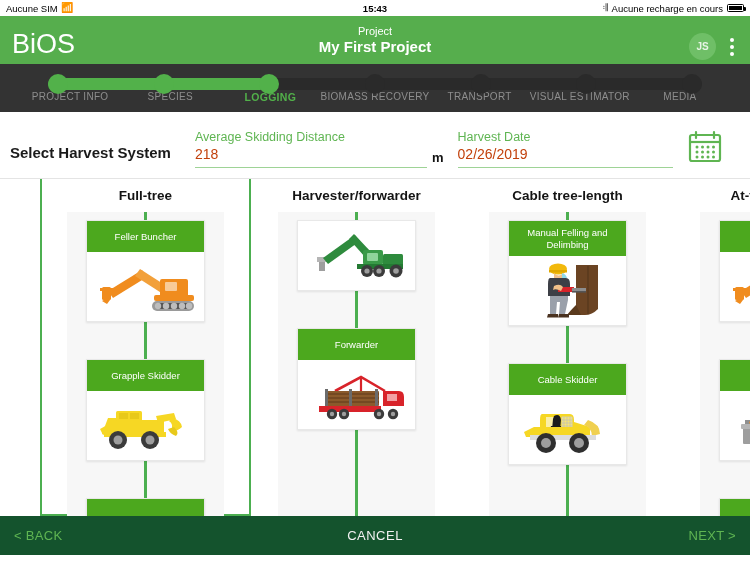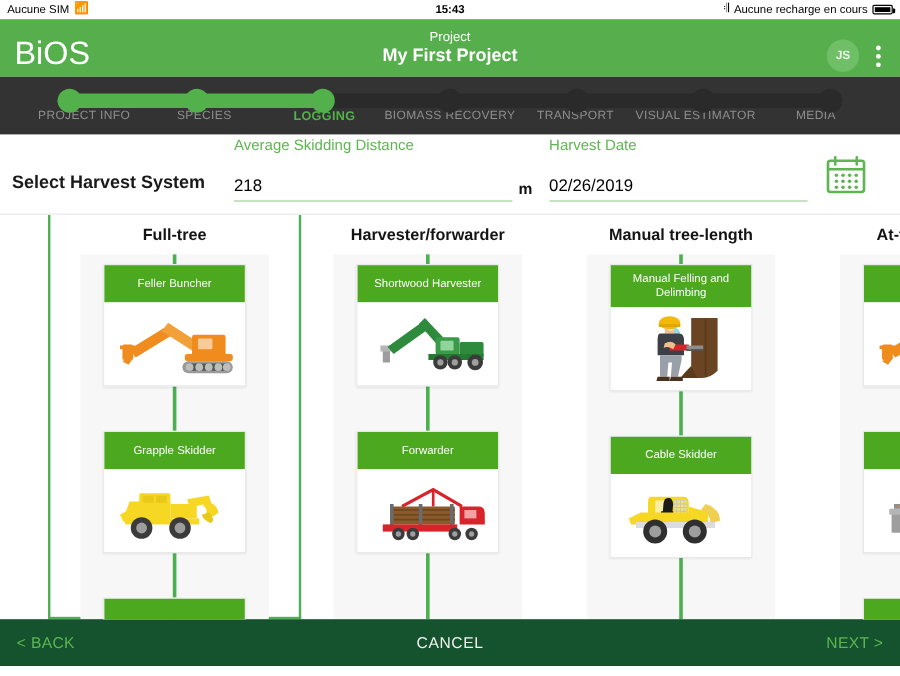--- a/index.html
+++ b/index.html
@@ -120,21 +120,21 @@
   }
   .formrow .section-title {
     font-size: 15px; font-weight: bold; color: #1a1a1a;
     width: 185px; padding-bottom: 9px;
   }
   .field { position: relative; padding-bottom: 2px; }
   .field-label {
     font-size: 12.5px; color: #5fb552; line-height: 16px;
   }
   .field-value {
-    font-size: 14px; color: #000000; line-height: 19px; margin-top: 16px;
+    font-size: 14px; color: #c2410c; line-height: 19px;
   }
   .field-underline { height: 1.5px; background: #9ed396; margin-top: 3px; }
   .field-asd { width: 232px; }
   .field-unit {
     font-size: 13px; font-weight: bold; color: #111;
     align-self: flex-end; padding: 0 0 5px 5px;
   }
   .field-date { width: 215px; margin-left: 14px; }
   .cal-icon { margin-left: 14px; align-self: flex-end; padding-bottom: 2px; }
 
@@ -359,21 +359,20 @@
         <div class="mcard">
           <div class="mcard-head"></div>
         </div>
       </div>
     </div>
     <div class="syscol">
       <div class="syscol-title">Harvester/forwarder</div>
       <div class="chain">
         <div class="connector"></div>
         <div class="mcard">
-          <div class="mcard-head">Shortwood Harvester</div>
           <div class="mcard-img">
             <svg width="104" height="60" viewBox="0 0 104 60">
     <path d="M14 35 h6 v10 h-6z" fill="#9e9e9e"></path>
     <path d="M12 31 h10 v5 h-10z" fill="#b5b5b5"></path>
     <path d="M18 32 L50 9 l5 6 -32 23z" fill="#2e8b3d"></path>
     <path d="M49 8 L66 26 l-6 5 -16 -18z" fill="#2e8b3d"></path>
     <rect x="58" y="24" width="20" height="15" rx="2" fill="#3a9a48"></rect>
     <rect x="62" y="27" width="11" height="8" rx="1" fill="#8fd49a"></rect>
     <rect x="78" y="28" width="20" height="12" rx="1.5" fill="#2e8b3d"></rect>
     <rect x="52" y="38" width="46" height="5" fill="#247a33"></rect>
@@ -407,21 +406,21 @@
     <circle cx="74" cy="49" r="5.2" fill="#3b3b3b"></circle>
               <circle cx="74" cy="49" r="2.2" fill="#9e9e9e"></circle>
     <circle cx="88" cy="49" r="5.2" fill="#3b3b3b"></circle>
               <circle cx="88" cy="49" r="2.2" fill="#9e9e9e"></circle>
   </svg>
           </div>
         </div>
       </div>
     </div>
     <div class="syscol">
-      <div class="syscol-title">Manual tree-length</div>
+      <div class="syscol-title">Cable tree-length</div>
       <div class="chain">
         <div class="connector"></div>
         <div class="mcard">
           <div class="mcard-head">Manual Felling and Delimbing</div>
           <div class="mcard-img">
             <svg width="104" height="60" viewBox="0 0 104 60">
     <path d="M60 4 h22 v44 q-6 6 -13 6 h-9z" fill="#6b4423"></path>
     <path d="M60 44 q-6 6 -9 10 h14 z" fill="#5a3a1d"></path>
     <path d="M72 5 v48" stroke="#5a3a1d" stroke-width="1.6"></path>
     <ellipse cx="42" cy="8" rx="9" ry="5.5" fill="#f2b90c"></ellipse>

